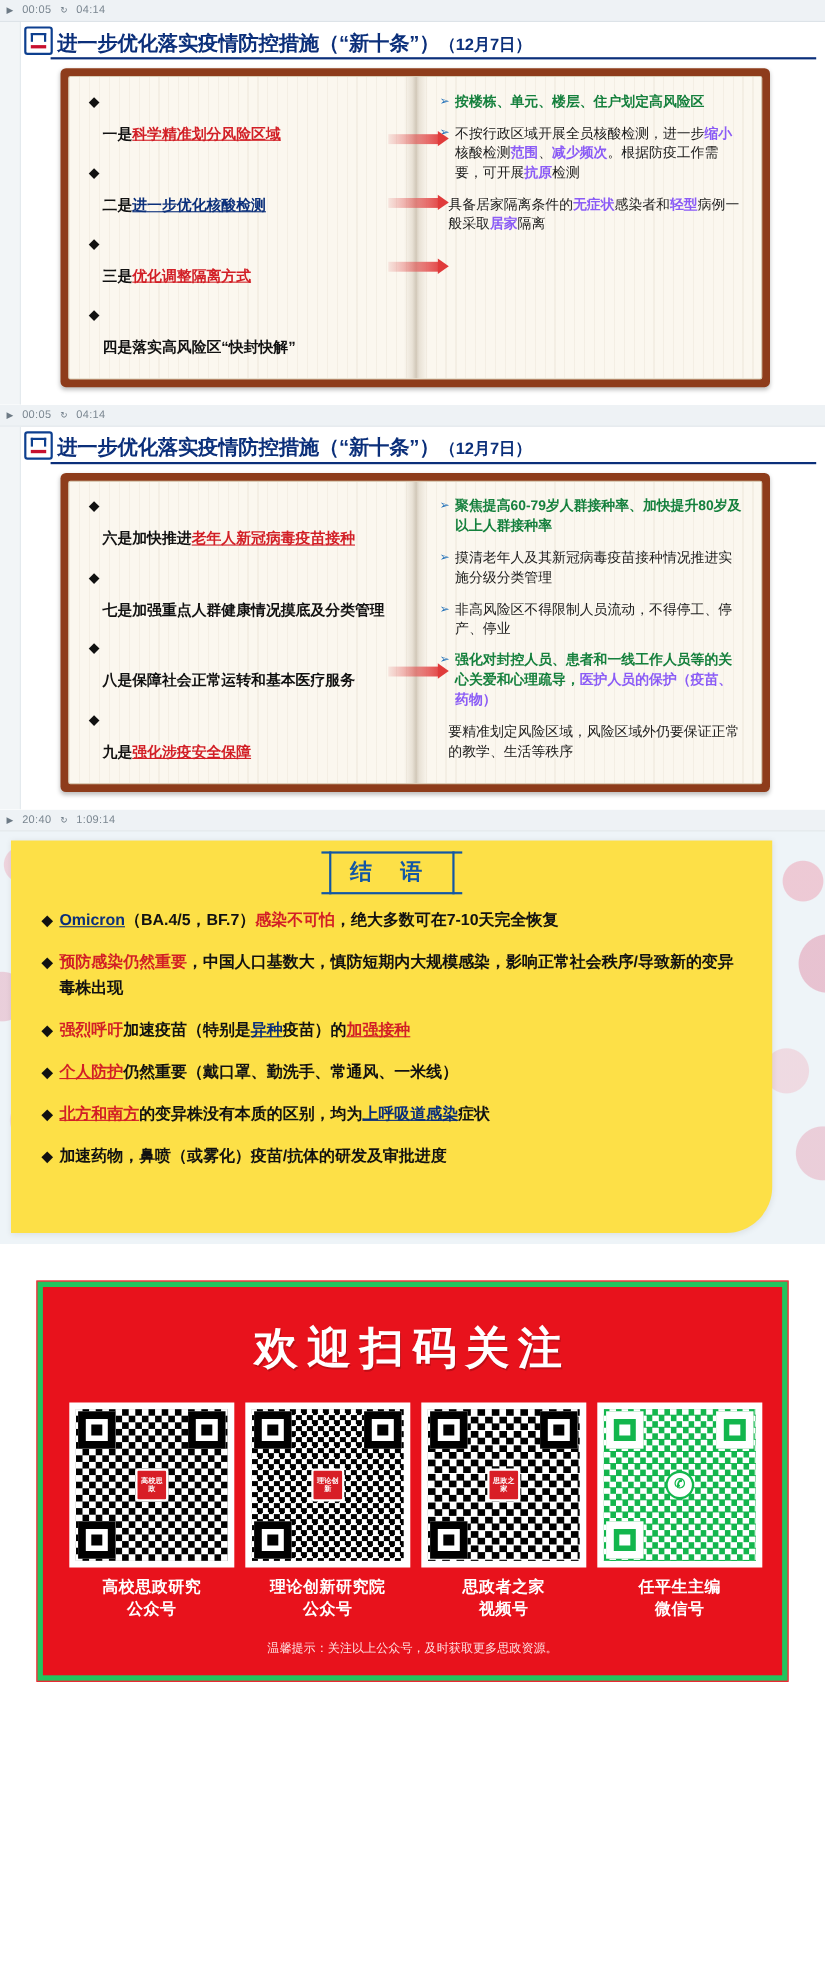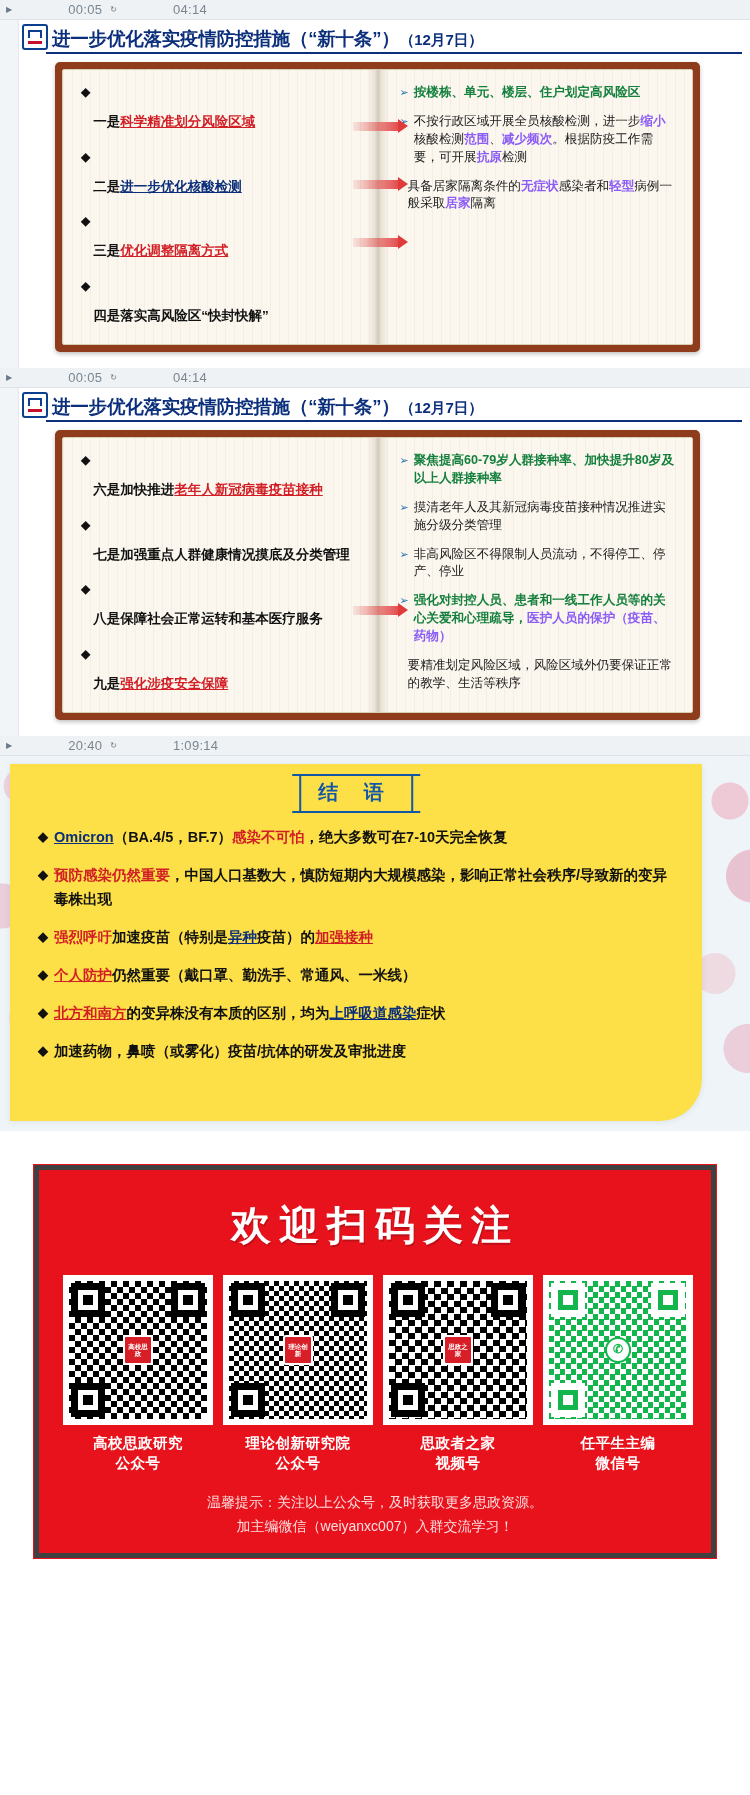--- a/index.html
+++ b/index.html
@@ -30,21 +30,21 @@
     background: #eef2f5;
     border-bottom: 1px solid #dde3e8;
     display: flex;
     align-items: center;
     gap: 8px;
     padding: 0 6px;
     font-size: 8px;
     color: #7a8690;
   }
   .playbar .pb-icon { font-size: 8px; color: #6d7a85; }
-  .playbar .pb-time { font-size: 13px; letter-spacing: .3px; margin-left: 48px; }
+  .playbar .pb-time { font-size: 10px; letter-spacing: .3px; }
   .playbar .pb-spacer { flex: 1; }
 
   .slide-body {
     position: relative;
     height: calc(100% - 20px);
     background: #ffffff;
   }
   .slide-body.with-left-strip::before {
     content: "";
     position: absolute;
@@ -260,21 +260,21 @@
   
   .poster-wrap {
     width: 750px;
     padding: 34px 0 18px;
     background: #ffffff;
   }
   .poster {
     width: 682px;
     margin: 0 auto;
     background: #e8121c;
-    border: 5px solid #404040;
+    border: 5px solid #22c55e;
     outline: 1px solid #e8121c;
     padding: 18px 16px 14px;
   }
   .poster-title {
     text-align: center;
     color: #ffffff;
     font-size: 40px;
     font-weight: bold;
     letter-spacing: 8px;
     margin: 10px 0 22px;
@@ -356,21 +356,21 @@
     font-size: 14.5px;
     font-weight: bold;
     line-height: 1.4;
     margin-top: 8px;
     letter-spacing: .5px;
   }
   .poster-footer {
     margin-top: 16px;
     text-align: center;
     color: #ffe9ea;
-    font-size: 14px;
+    font-size: 11px;
     line-height: 1.75;
     opacity: .95;
   }
 </style>
 </head>
 <body>
 
 <div class="page">
 
   <section class="slide slide-1">
@@ -644,18 +644,17 @@
           <div class="qr-caption">
             <div>任平生主编</div>
             <div>微信号</div>
           </div>
         </div>
 
       </div>
 
       <div class="poster-footer">
         <div>温馨提示：关注以上公众号，及时获取更多思政资源。</div>
-        <div>加主编微信（weiyanxc007）入群交流学习！</div>
       </div>
     </div>
   </div>
 
 </div>
 
 </body></html>

